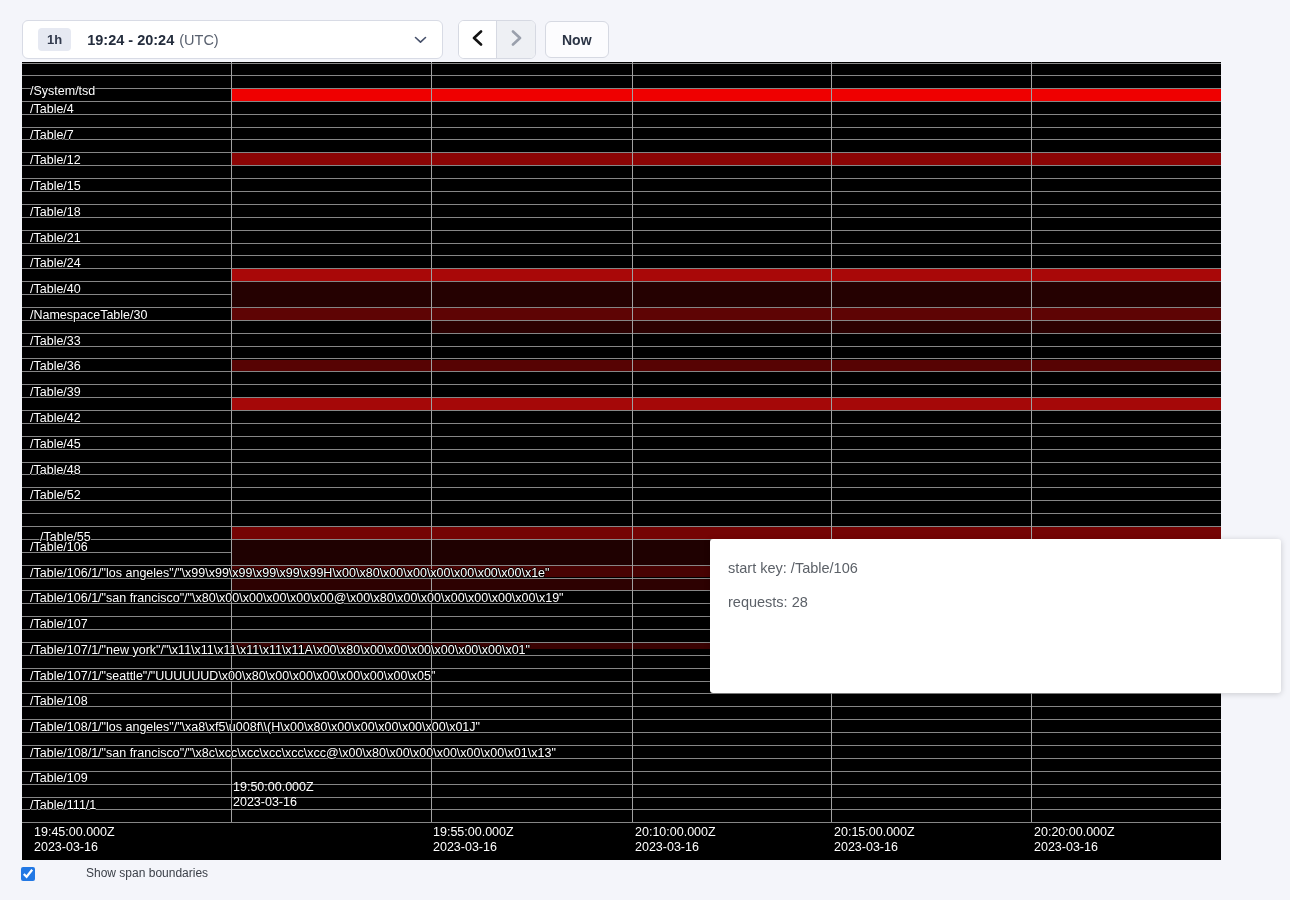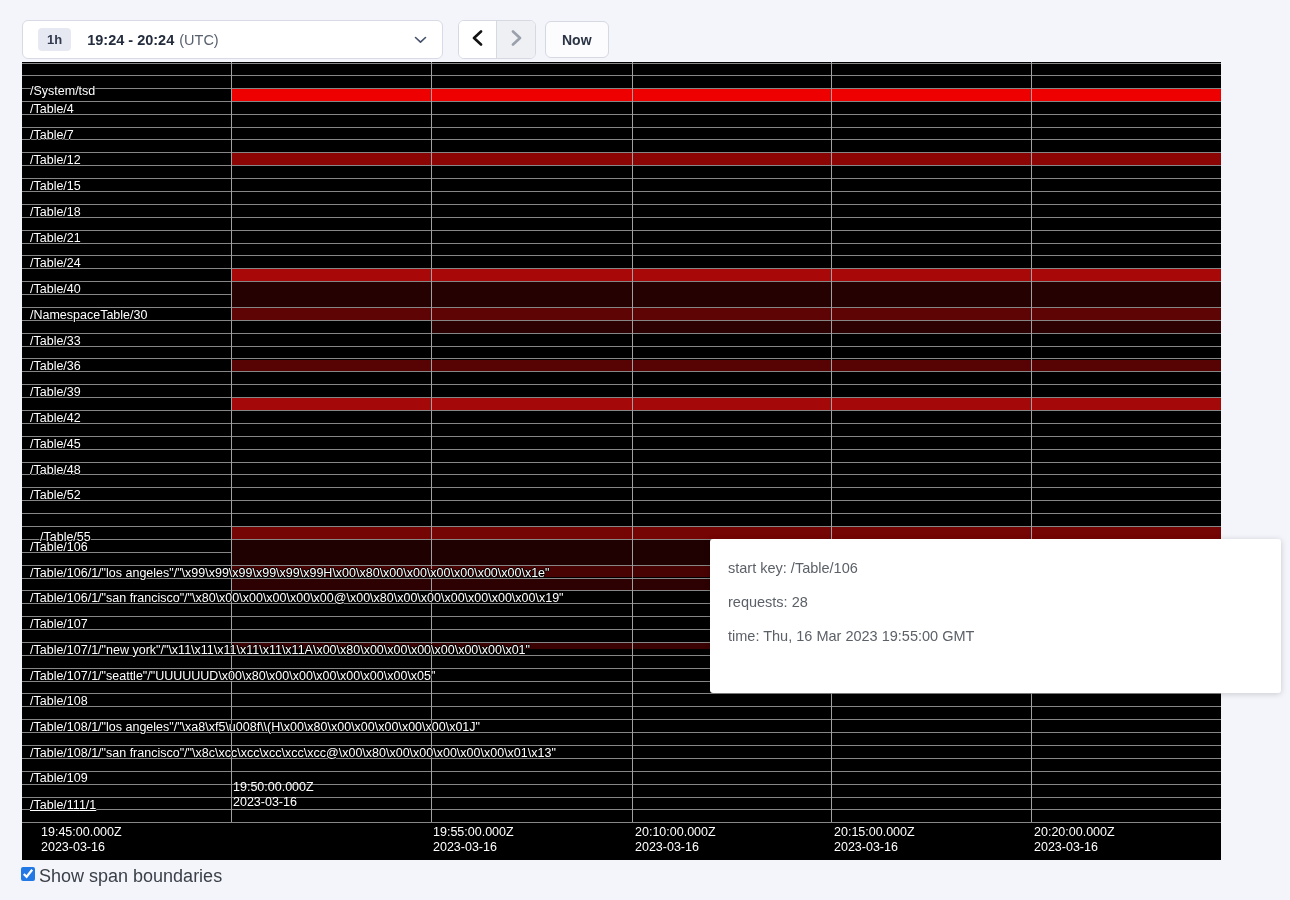--- a/index.html
+++ b/index.html
@@ -51,21 +51,21 @@
   
   #tooltip {
     position:absolute; left:710px; top:539px; width:571px; height:154px;
     background:#ffffff; border-radius:3px; box-shadow:0 1px 6px rgba(0,0,0,0.18);
     padding:12px 18px; z-index:10;
   }
   .tline { font-size:14.5px; color:#5c6168; line-height:34px; white-space:nowrap; }
   
   #footer { position:absolute; left:21px; top:866px; display:flex; align-items:flex-start; }
   #footer input { width:14px; height:14px; margin:1px 4px 0 0; accent-color:#2278e4; cursor:pointer; }
-  #footer span { font-size:18px; color:#3b4048; }
+  #footer span { font-size:12px; color:#3b4048;margin-left:47px; }
 </style>
 </head>
 <body>
 
 <div class="select-box">
   <span class="badge">1h</span>
   <span class="range-text">19:24 - 20:24</span>
   <span class="range-suffix">(UTC)</span>
   <span class="chev-down">
     <svg width="13" height="8" viewBox="0 0 13 8">
@@ -195,22 +195,22 @@
     <div class="rlabel" style="top: 477.86px;">/Table/106</div>
     <div class="rlabel" style="top: 503.63px;">/Table/106/1/"los angeles"/"\x99\x99\x99\x99\x99\x99H\x00\x80\x00\x00\x00\x00\x00\x00\x1e"</div>
     <div class="rlabel" style="top: 529.4px;">/Table/106/1/"san francisco"/"\x80\x00\x00\x00\x00\x00@\x00\x80\x00\x00\x00\x00\x00\x00\x19"</div>
     <div class="rlabel" style="top: 555.17px;">/Table/107</div>
     <div class="rlabel" style="top: 580.94px;">/Table/107/1/"new york"/"\x11\x11\x11\x11\x11\x11A\x00\x80\x00\x00\x00\x00\x00\x00\x01"</div>
     <div class="rlabel" style="top: 606.71px;">/Table/107/1/"seattle"/"UUUUUUD\x00\x80\x00\x00\x00\x00\x00\x00\x05"</div>
     <div class="rlabel" style="top: 632.48px;">/Table/108</div>
     <div class="rlabel" style="top: 658.25px;">/Table/108/1/"los angeles"/"\xa8\xf5\u008f\\(H\x00\x80\x00\x00\x00\x00\x00\x01J"</div>
     <div class="rlabel" style="top: 684.02px;">/Table/108/1/"san francisco"/"\x8c\xcc\xcc\xcc\xcc\xcc@\x00\x80\x00\x00\x00\x00\x00\x01\x13"</div>
     <div class="rlabel" style="top: 709px;">/Table/109</div>
-    <div class="rlabel" style="top: 735.56px; text-decoration: underline;">/Table/111/1</div>
-    <div class="tick" style="left: 19px; top: 763px;">
+    <div class="rlabel" style="top: 735.56px;">/Table/111/1</div>
+    <div class="tick" style="left: 12px; top: 763px;">
       <div>19:45:00.000Z</div>
       <div>2023-03-16</div>
     </div>
     <div class="tick" style="left: 211px; top: 718px;">
       <div>19:50:00.000Z</div>
       <div>2023-03-16</div>
     </div>
     <div class="tick" style="left: 411px; top: 763px;">
       <div>19:55:00.000Z</div>
       <div>2023-03-16</div>
@@ -225,19 +225,18 @@
     </div>
     <div class="tick" style="left: 1012px; top: 763px;">
       <div>20:20:00.000Z</div>
       <div>2023-03-16</div>
     </div>
   </div>
 
 <div id="tooltip">
   <div class="tline">start key: /Table/106</div>
   <div class="tline">requests: 28</div>
-  <div class="tline">time: Thu, 16 Mar 2023 19:55:00 GMT</div>
 </div>
 
 <div id="footer">
   <input type="checkbox" id="spanCb" checked="" style="">
   <span>Show span boundaries</span>
 </div>
 
 </body></html>

